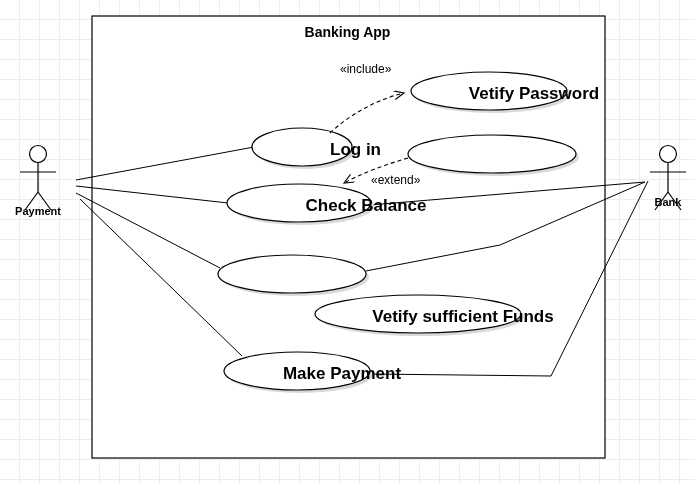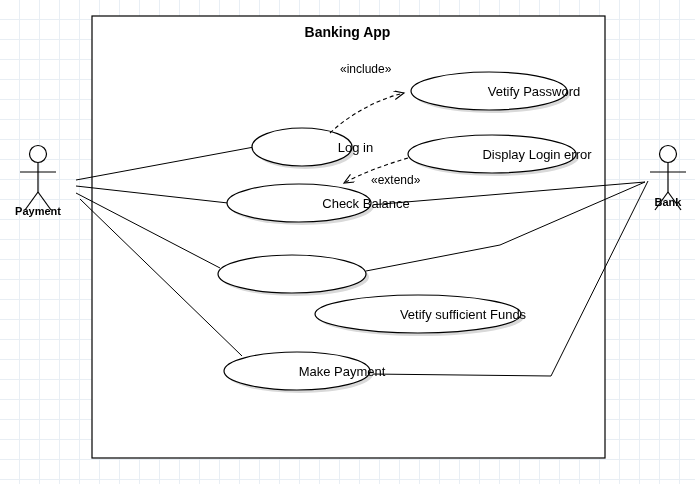--- a/index.html
+++ b/index.html
@@ -40,22 +40,22 @@
   .actor-label {
     position: absolute;
     font-size: 11px;
     font-weight: bold;
     color: #000;
     white-space: nowrap;
     text-align: center;
   }
   .uc-label {
     position: absolute;
-    font-size: 13px;
-    font-weight: normal;
+    font-size: 17px;
+    font-weight: bold;
     color: #000;
     white-space: nowrap;
     text-align: center;
     pointer-events: none;
     padding-left: 45px;
   }
   .stereo-label {
     position: absolute;
     font-size: 12px;
     color: #000;
@@ -131,21 +131,20 @@
     </g>
   </svg>
 
   <div class="sys-title" style="left:0; top:24px; width:695px; text-align:center;">Banking App</div>
 
   <div class="actor-label" style="left:0; top:205px; width:76px;">Payment</div>
   <div class="actor-label" style="left:632px; top:196px; width:72px;">Bank</div>
 
   <div class="uc-label" style="left:252px; top:140px; width:117px;">Log in</div>
   <div class="uc-label" style="left:411px; top:84px; width:156px;">Vetify Password</div>
-  <div class="uc-label" style="left:408px; top:147px; width:168px;">Display Login error</div>
   <div class="uc-label" style="left:241px; top:196px; width:160px;">Check Balance</div>
   <div class="uc-label" style="left:224px; top:364px; width:146px;">Make Payment</div>
   <div class="uc-label" style="left:315px; top:307px; width:206px;">Vetify sufficient Funds</div>
 
   <div class="stereo-label" style="left:340px; top:62px;">«include»</div>
   <div class="stereo-label" style="left:371px; top:173px;">«extend»</div>
 
 </div>
 
 </body></html>

